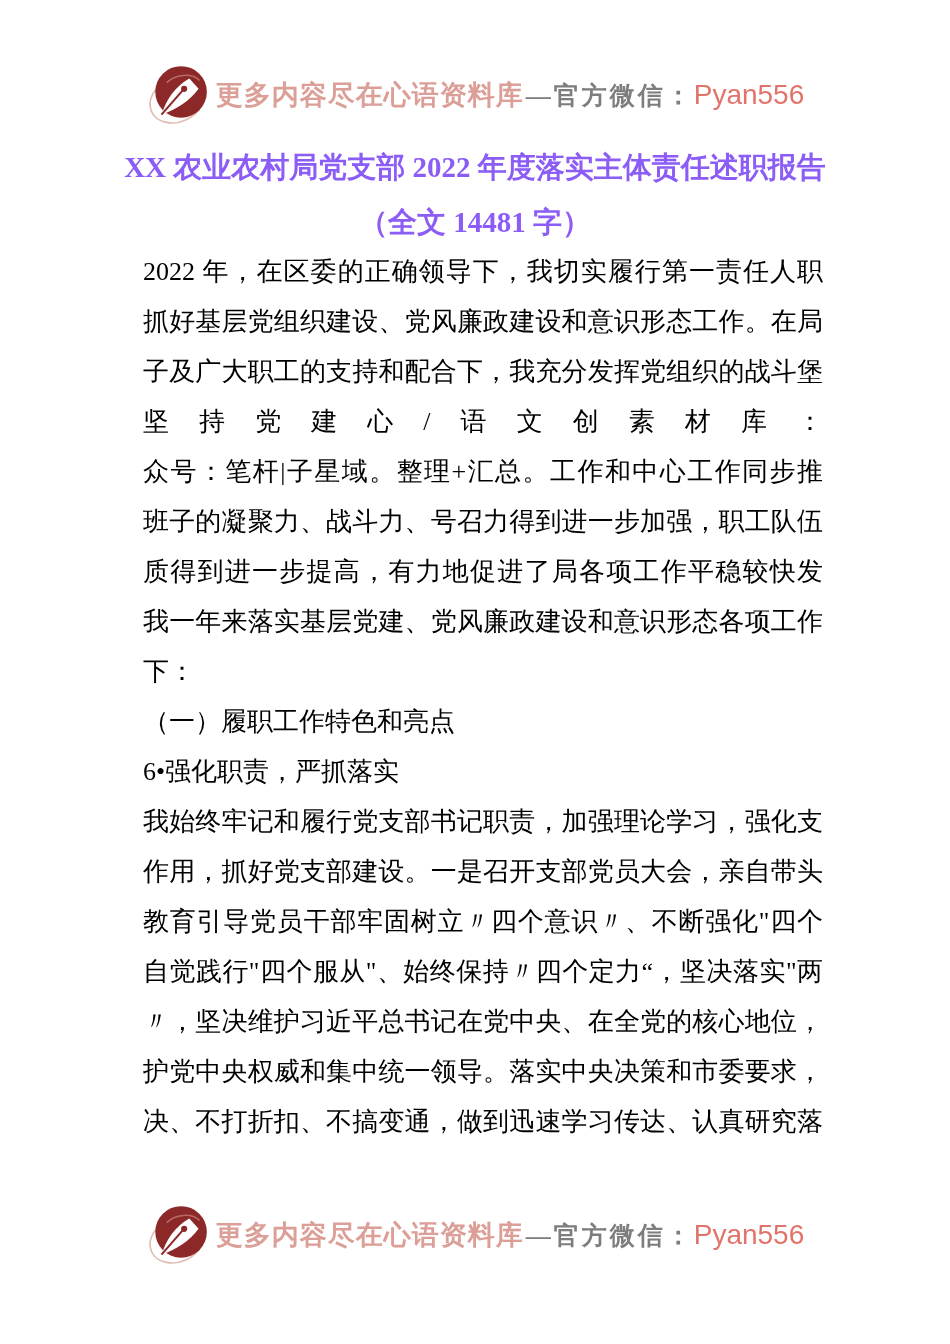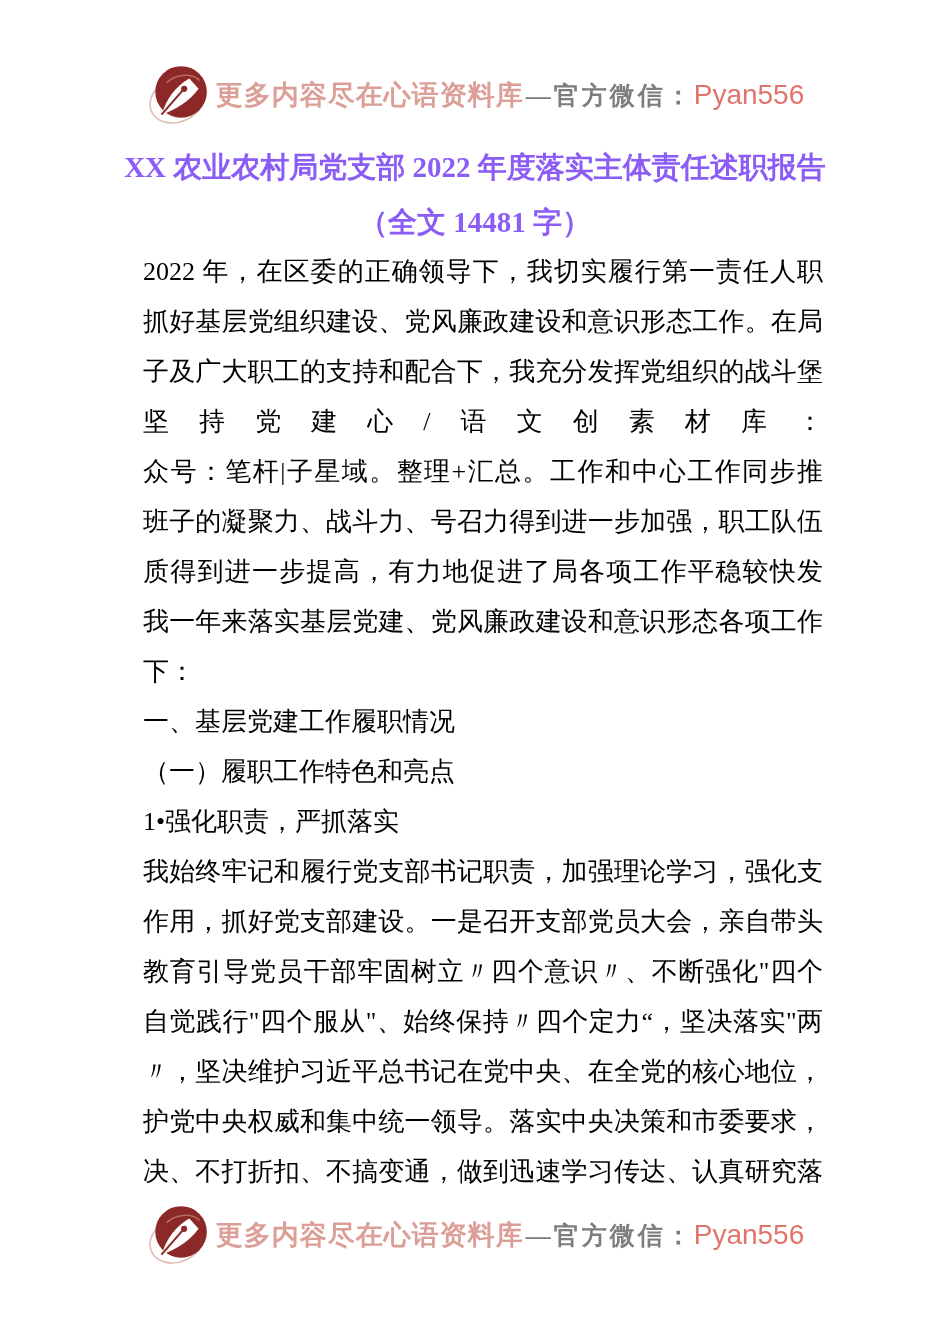--- a/index.html
+++ b/index.html
@@ -109,23 +109,22 @@
   <div class="doc-body">
     <div class="doc-line jl">2022 年，在区委的正确领导下，我切实履行第一责任人职责，认真</div>
     <div class="doc-line jl">抓好基层党组织建设、党风廉政建设和意识形态工作。在局领导班</div>
     <div class="doc-line jl">子及广大职工的支持和配合下，我充分发挥党组织的战斗堡垒作用，</div>
     <div class="doc-line jl">坚持党建心/语文创素材库：https://www.xinyuwenchuang.cn/。|公</div>
     <div class="doc-line jl">众号：笔杆|子星域。整理+汇总。工作和中心工作同步推进，支部</div>
     <div class="doc-line jl">班子的凝聚力、战斗力、号召力得到进一步加强，职工队伍整体素</div>
     <div class="doc-line jl">质得到进一步提高，有力地促进了局各项工作平稳较快发展。现将</div>
     <div class="doc-line jl">我一年来落实基层党建、党风廉政建设和意识形态各项工作述职如</div>
     <div class="doc-line">下：</div>
-    <div class="doc-line">一、基层党建工作履职情况</div>
     <div class="doc-line">（一）履职工作特色和亮点</div>
-    <div class="doc-line">1•强化职责，严抓落实</div>
+    <div class="doc-line">6•强化职责，严抓落实</div>
     <div class="doc-line jl">我始终牢记和履行党支部书记职责，加强理论学习，强化支部主体</div>
     <div class="doc-line jl">作用，抓好党支部建设。一是召开支部党员大会，亲自带头上党课，</div>
     <div class="doc-line jl">教育引导党员干部牢固树立〃四个意识〃、不断强化"四个自信"、</div>
     <div class="doc-line jl">自觉践行"四个服从"、始终保持〃四个定力“，坚决落实"两个维护</div>
     <div class="doc-line jl">〃，坚决维护习近平总书记在党中央、在全党的核心地位，坚决维</div>
     <div class="doc-line jl">护党中央权威和集中统一领导。落实中央决策和市委要求，态度坚</div>
     <div class="doc-line jl">决、不打折扣、不搞变通，做到迅速学习传达、认真研究落实，推</div>
   </div>
 
   <div class="wm-band bottom">

